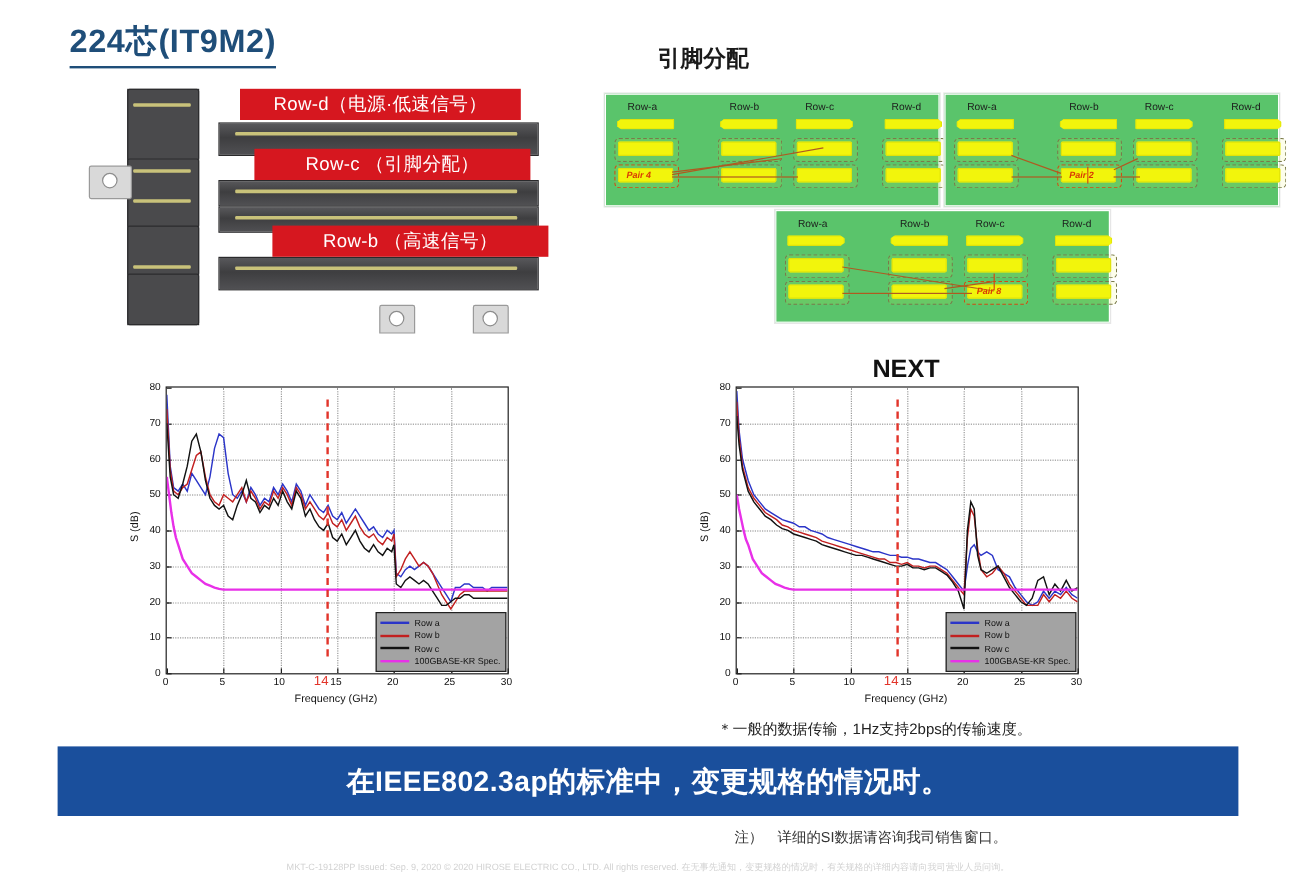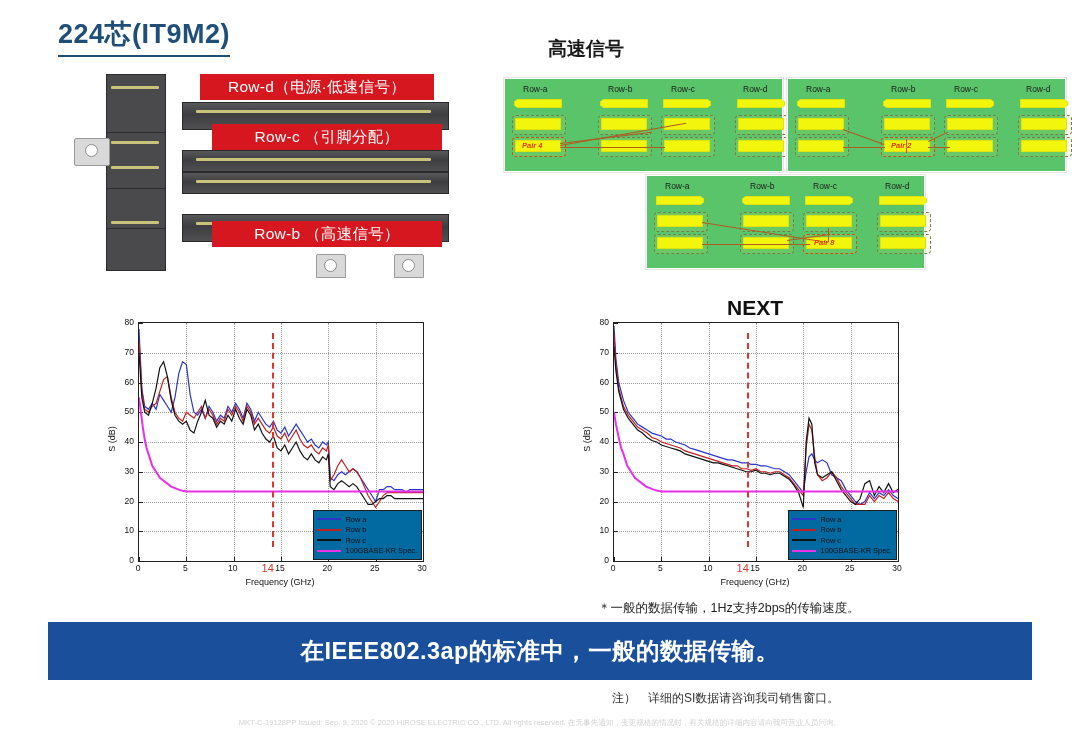--- a/index.html
+++ b/index.html
@@ -113,21 +113,21 @@
     position:absolute;font-size:9px;color:#111;text-align:center;white-space:nowrap;
   }
   .marker-14{
     position:absolute;font-size:11px;color:#e8402a;font-weight:500;
     white-space:nowrap;
   }
   .vline-dashed{
     position:absolute;width:0;border-left:2px dashed #e2342a;
   }
   .legend-box{
-    position:absolute;background:#0369a1;border:1px solid #202020;
+    position:absolute;background:#a3a3a3;border:1px solid #202020;
     padding:3px 4px 3px 3px;
   }
   .legend-row{display:flex;align-items:center;height:10.5px;}
   .legend-swatch{width:24px;height:2px;margin-right:5px;flex:0 0 24px;}
   .legend-text{font-size:7.4px;color:#111;white-space:nowrap;line-height:1;}
 
   
   #fext-footnote{
     left:598px;top:600px;font-size:12.5px;color:#222;white-space:nowrap;
   }
@@ -178,24 +178,24 @@
   <div class="conn-pin" style="left:120px;top:114px;width:235px;height:3px;"></div>
   <div class="conn-pin" style="left:120px;top:156px;width:235px;height:3px;"></div>
 
   <div class="conn-foot" style="left:240px;top:188px;width:28px;height:22px;"></div>
   <div class="conn-hole" style="left:248px;top:193px;"></div>
   <div class="conn-foot" style="left:318px;top:188px;width:28px;height:22px;"></div>
   <div class="conn-hole" style="left:326px;top:193px;"></div>
 
   <div class="row-label" style="left:124px;top:8px;width:234px;height:26px;">Row-d（电源·低速信号）</div>
   <div class="row-label" style="left:136px;top:58px;width:230px;height:26px;">Row-c （引脚分配）</div>
-  <div class="row-label" style="left:136px;top:122px;width:230px;height:26px;margin-top:33px;">Row-b （高速信号）</div>
+  <div class="row-label" style="left:151px;top:122px;width:230px;height:26px;">Row-b （高速信号）</div>
 </div>
 
-<div class="abs" id="pin-section-title">高速信号</div>
+<div class="abs" id="pin-section-title">引脚分配</div>
 
 <div class="pin-panel" style="left:504px;top:78px;width:277px;height:92px;">
   <div class="pin-col-label" style="left:18px;top:5px;">Row-a</div>
   <div class="pin-col-label" style="left:103px;top:5px;">Row-b</div>
   <div class="pin-col-label" style="left:166px;top:5px;">Row-c</div>
   <div class="pin-col-label" style="left:238px;top:5px;">Row-d</div>
 
   <div class="pin-bar pointed" style="left:9px;top:20px;width:48px;height:9px;"></div>
   <div class="pin-bar pointed" style="left:95px;top:20px;width:48px;height:9px;"></div>
   <div class="pin-bar pointed-r" style="left:158px;top:20px;width:48px;height:9px;"></div>
@@ -454,17 +454,17 @@
     <div class="xtick" style="left: 263.667px; top: 267px;">25</div>
     <div class="xtick" style="left: 311px; top: 267px;">30</div>
     <div class="axis-label-y" style="left: -8px; top: 138px; width: 40px; text-align: center;">S (dB)</div>
     <div class="axis-label-x" style="left: 38px; width: 284px; top: 281px;">Frequency (GHz)</div>
     <div class="marker-14" style="left: 161.533px; top: 266px; color: rgb(226, 52, 42);">14</div>
   </div>
 
 <div class="abs" id="fext-footnote">＊一般的数据传输，1Hz支持2bps的传输速度。</div>
 
 <div class="abs" id="blue-banner">
-  <span id="banner-text">在IEEE802.3ap的标准中，一般的数据传输。</span>
+  <span id="banner-text">在IEEE802.3ap的标准中，变更规格的情况时。</span>
 </div>
 
 <div class="abs" id="note-line">注）　详细的SI数据请咨询我司销售窗口。</div>
 <div class="abs" id="footer-line">MKT-C-19128PP   Issued: Sep. 9, 2020   © 2020 HIROSE ELECTRIC CO., LTD. All rights reserved. 在无事先通知，变更规格的情况时，有关规格的详细内容请向我司营业人员问询。</div>
 
 </body></html>

